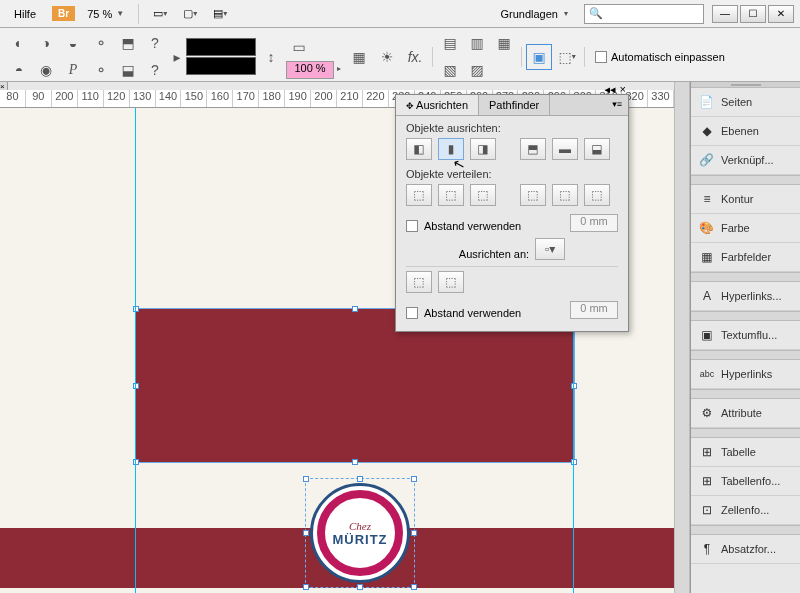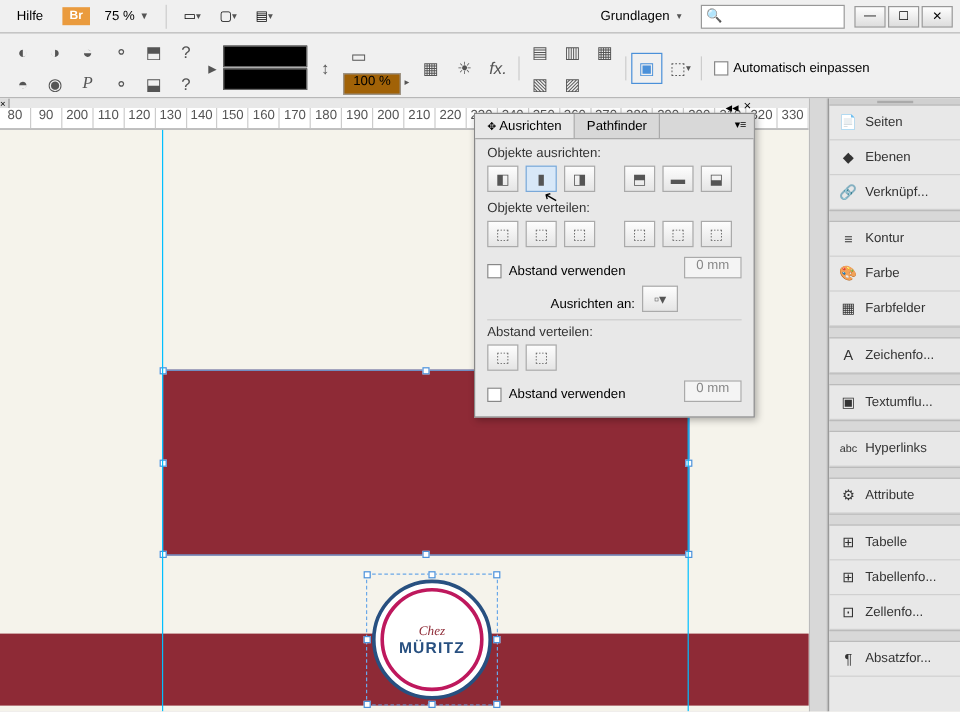--- a/index.html
+++ b/index.html
@@ -14,38 +14,38 @@
 .spacer{flex:1}
 .workspace-sel{padding:2px 8px;display:flex;align-items:center;gap:6px}
 .search-box{width:120px;height:20px;background:#fff;border:1px solid #999;display:flex;align-items:center;padding:0 4px}
 .win-controls{display:flex;gap:2px;margin-left:auto}
 .win-btn{width:26px;height:18px;border:1px solid #999;background:linear-gradient(#fefefe,#ddd);display:flex;align-items:center;justify-content:center;font-size:10px}
 .toolbar2{height:54px;background:#f0f0f0;border-bottom:1px solid #aaa;display:flex;align-items:center;padding:2px 6px;gap:2px;flex-wrap:wrap}
 .tool-icn{width:26px;height:26px;border:1px solid transparent;display:flex;align-items:center;justify-content:center;cursor:pointer;font-size:14px;color:#555}
 .tool-group{display:flex;flex-direction:column;gap:1px}
 .tool-row{display:flex;gap:1px}
 .color-swatch{width:70px;height:18px;background:#000;border:1px solid #666}
-.num-input{width:48px;height:18px;border:1px solid #999;background:#a16207;text-align:center}
+.num-input{width:48px;height:18px;border:1px solid #999;background:#f9a8d4;text-align:center}
 .checkbox-row{display:flex;align-items:center;gap:4px;padding:0 6px}
 .chk{width:12px;height:12px;border:1px solid #888;background:#fff}
 .lightning{width:22px;height:40px;display:flex;align-items:center;justify-content:center;font-size:18px;color:#666;margin-left:auto;margin-right:4px}
 .main-area{display:flex;height:511px}
 .canvas-container{flex:1;position:relative;background:#e8e8e8;overflow:hidden}
 .ruler-h{position:absolute;top:8px;left:0;right:0;height:18px;background:#ffffff;border-bottom:1px solid #999;display:flex;font-size:9px;color:#555;overflow:hidden;z-index:2}
 .ruler-tick{width:28px;border-right:1px solid #ccc;display:flex;align-items:flex-start;justify-content:center;position:relative}
 .doc-tab{position:absolute;top:0;left:0;height:8px;width:8px;background:#ddd;border-right:1px solid #999;z-index:3;display:flex;align-items:center;font-size:8px}
 .canvas{position:absolute;top:26px;left:0;right:0;bottom:0;background:#f5f3eb}
 .guide-v{position:absolute;top:0;bottom:0;width:1px;background:#00bfff;z-index:1}
 .red-block1{position:absolute;left:135px;top:200px;width:440px;height:155px;background:#8e2a36}
 .red-block2{position:absolute;left:0;top:420px;width:100%;height:60px;background:#8e2a36}
 .sel-frame1{position:absolute;left:135px;top:200px;width:440px;height:155px;border:1px solid #6aa8e8}
 .sel-frame2{position:absolute;left:305px;top:370px;width:110px;height:110px;border:1px dashed #6aa8e8}
 .handle{position:absolute;width:6px;height:6px;background:#fff;border:1px solid #4a90d9}
 .badge-circle{position:absolute;left:310px;top:375px;width:100px;height:100px;border-radius:50%;background:#fff;border:3px solid #285080;display:flex;flex-direction:column;align-items:center;justify-content:center}
-.badge-inner{width:86px;height:86px;border-radius:50%;border:3px solid #be185d;display:flex;flex-direction:column;align-items:center;justify-content:center}
+.badge-inner{width:86px;height:86px;border-radius:50%;border:8px solid #be185d;display:flex;flex-direction:column;align-items:center;justify-content:center}
 .badge-chez{font-family:cursive;color:#8e2a36;font-size:11px;font-style:italic}
 .badge-muritz{font-weight:bold;color:#285080;font-size:13px;letter-spacing:1px}
 .align-panel{position:absolute;top:12px;left:395px;width:234px;background:#e8e8e8;border:1px solid #888;box-shadow:2px 2px 6px rgba(0,0,0,0.3);z-index:10}
 .panel-tabs{display:flex;background:#d8d8d8;border-bottom:1px solid #aaa;position:relative}
 .panel-tab{padding:4px 10px;font-size:11px;border-right:1px solid #aaa;cursor:pointer}
 .panel-tab.active{background:#e8e8e8}
 .panel-close{position:absolute;right:2px;top:-12px;font-size:10px;display:flex;gap:4px}
 .panel-section{padding:6px 10px}
 .panel-label{font-size:11px;color:#333;margin-bottom:4px}
 .align-btns{display:flex;gap:6px;margin-bottom:8px}
@@ -267,21 +267,20 @@
           <span class="chk"></span>
           <span>Abstand verwenden</span>
           <span style="flex:1"></span>
           <span class="mm-input">0 mm</span>
         </div>
         <div class="panel-row" style="justify-content:center">
           <span>Ausrichten an:</span>
           <span class="align-btn" style="width:30px">▫▾</span>
         </div>
         <div class="hr"></div>
-        <div class="panel-label">Abstand verteilen:</div>
         <div class="align-btns">
           <span class="align-btn">⬚</span>
           <span class="align-btn">⬚</span>
         </div>
         <div class="panel-row">
           <span class="chk"></span>
           <span>Abstand verwenden</span>
           <span style="flex:1"></span>
           <span class="mm-input">0 mm</span>
         </div>
@@ -314,21 +313,21 @@
         <span class="picon">🎨</span>
         <span>Farbe</span>
       </div>
     <div class="right-panel-btn">
         <span class="picon">▦</span>
         <span>Farbfelder</span>
       </div>
     <div class="group-sep"></div>
     <div class="right-panel-btn">
         <span class="picon">A</span>
-        <span>Zeichenfo...</span>
+        <span>Hyperlinks...</span>
       </div>
     <div class="group-sep"></div>
     <div class="right-panel-btn">
         <span class="picon">▣</span>
         <span>Textumflu...</span>
       </div>
     <div class="group-sep"></div>
     <div class="right-panel-btn">
         <span class="picon" style="font-size:9px">abc</span>
         <span>Hyperlinks</span>

